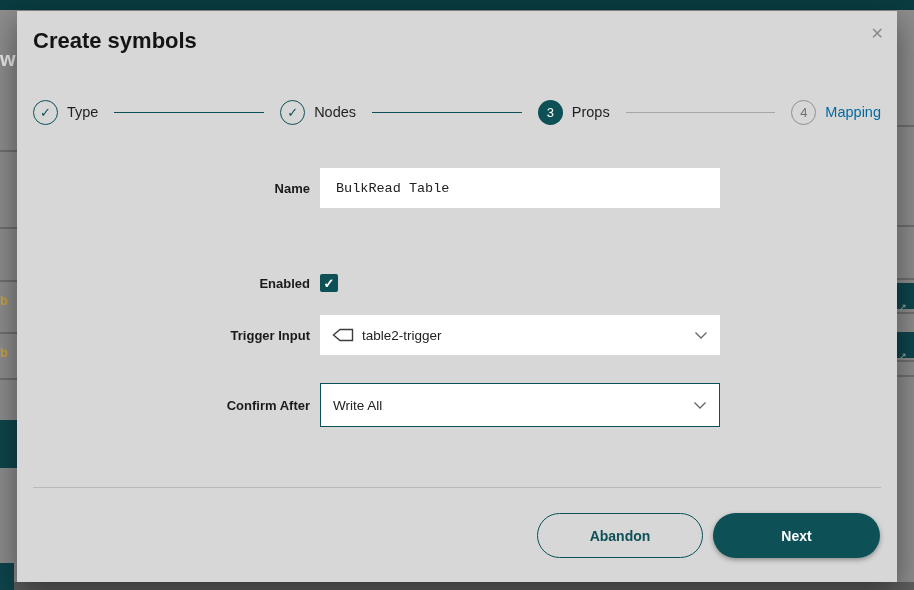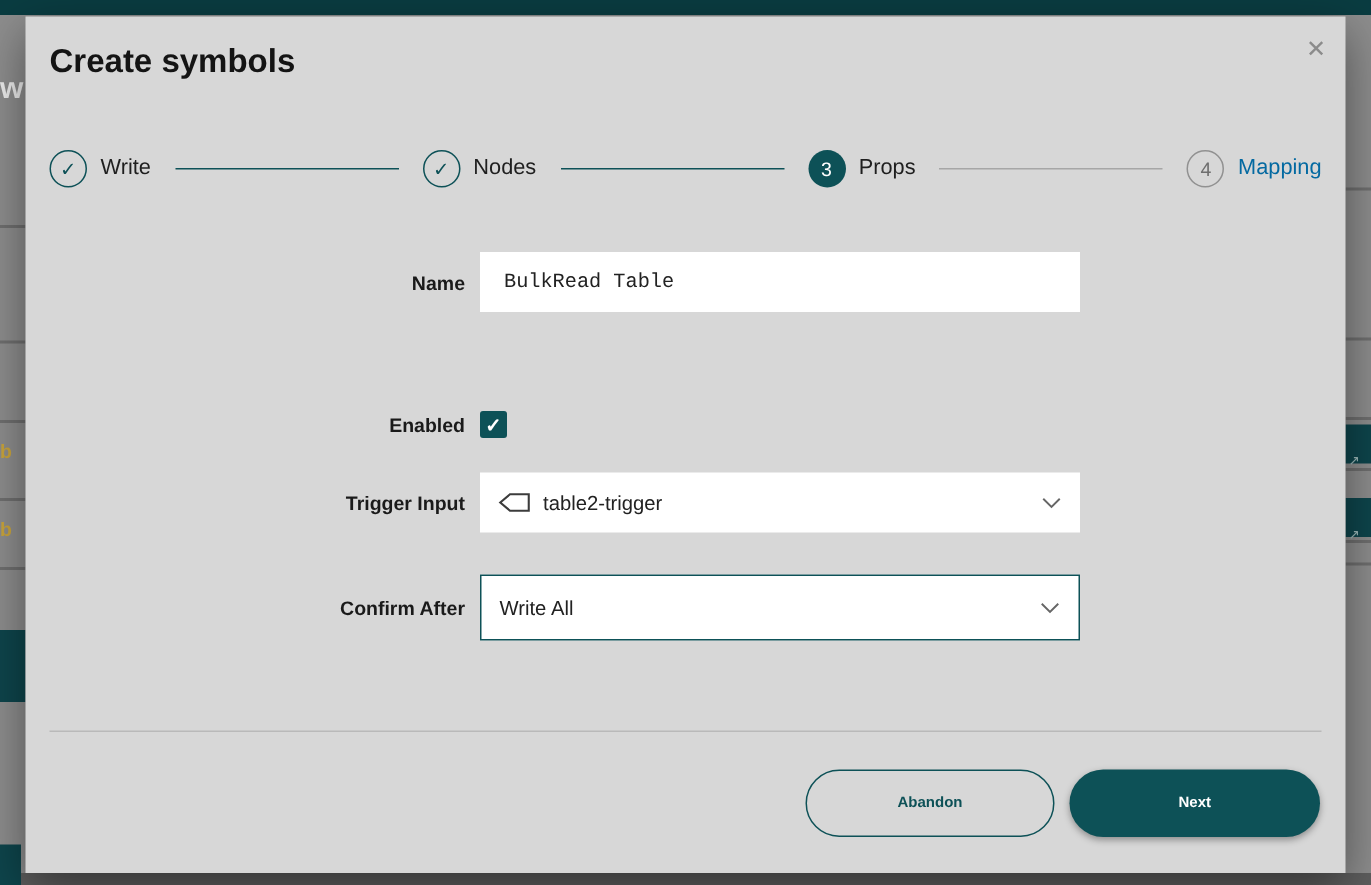--- a/index.html
+++ b/index.html
@@ -54,21 +54,21 @@
   .select {
     width:400px; height:40px; background:#ffffff; position:relative; cursor:pointer;
     display:flex; align-items:center; padding:0 30px 0 12px; font-size:13.5px; color:#222;
   }
   .select.focused { height:44px; border:1.5px solid #0d5157; }
   .select .chev { position:absolute; right:12px; top:50%; transform:translateY(-44%); display:flex; }
   .tag-icon { margin-right:8px; display:flex; flex:none; }
   .divider { position:absolute; left:16px; right:16px; top:476px; border-top:1px solid #b9b9b9; }
   
   .btn {
-    position:absolute; top:502px; height:45px; border-radius:23px; font-size:10px; font-weight:700;
+    position:absolute; top:502px; height:45px; border-radius:23px; font-size:14px; font-weight:700;
     display:flex; align-items:center; justify-content:center; cursor:pointer;
     font-family:"Liberation Sans", sans-serif;
   }
   .btn-abandon { left:520px; width:166px; background:transparent; border:1.5px solid #0d5157; color:#0d5157; }
   .btn-next { left:696px; width:167px; background:#0d5157; border:none; color:#ffffff; box-shadow:0 2px 5px rgba(0,0,0,.35); }
 </style>
 </head>
 <body>
 
 <div class="topbar"></div>
@@ -100,21 +100,21 @@
 </div>
 
 <div class="modal">
 
   <div class="modal-title">Create symbols</div>
   <div class="close-btn">✕</div>
 
   <div class="stepper">
     <div class="step complete">
       <div class="step-circle">✓</div>
-      <div class="step-label">Write</div>
+      <div class="step-label">Type</div>
     </div>
     <div class="connector"></div>
     <div class="step complete">
       <div class="step-circle">✓</div>
       <div class="step-label">Nodes</div>
     </div>
     <div class="connector"></div>
     <div class="step active">
       <div class="step-circle">3</div>
       <div class="step-label">Props</div>

